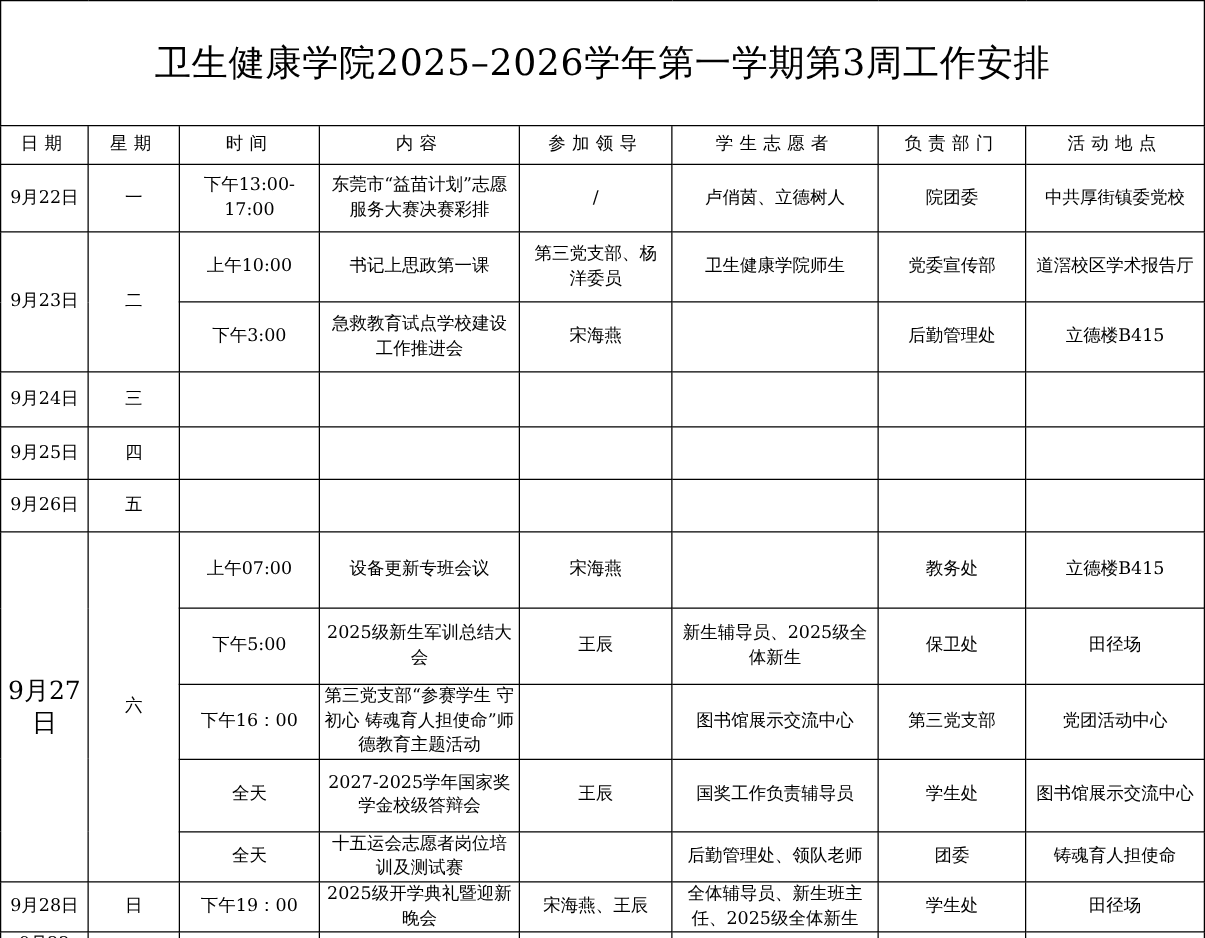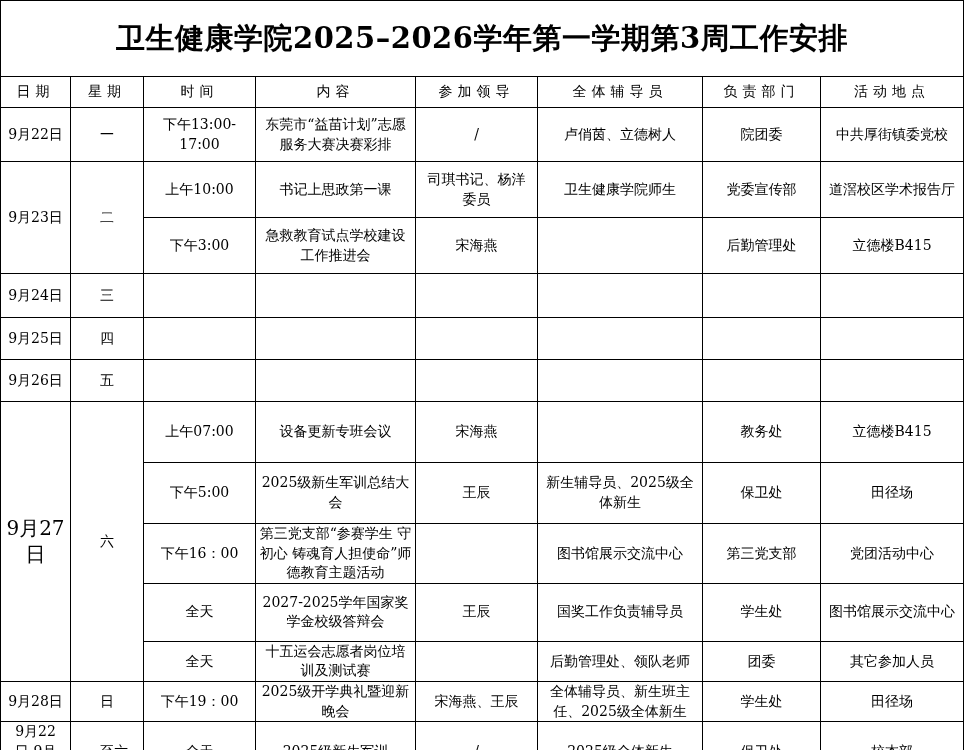--- a/index.html
+++ b/index.html
@@ -23,23 +23,23 @@
     padding: 0 3px;
     font-size: 14px;
     font-weight: normal;
     line-height: 1.4;
     word-break: normal;
     overflow-wrap: break-word;
   }
   td.title-cell {
     height: 75px;
     font-size: 29px;
-    font-weight: bold;
+    font-weight: normal;
     letter-spacing: 0.5px;
-    padding: 0;
+    padding: 12px;
   }
   tr.header-row th {
     height: 30px;
     letter-spacing: 5px;
     font-size: 14px;
     margin-top: 16px;
   }
   td.time-cell    { padding: 0 8px; }
   td.leaders-cell { padding: 0 8px; }
   td.participants-cell { padding: 0 6px; }
@@ -65,42 +65,42 @@
       <tr>
     <td colspan="8" class="title-cell">卫生健康学院2025–2026学年第一学期第3周工作安排</td>
   </tr>
 
   <tr class="header-row">
     <th>日期</th>
     <th>星期</th>
     <th>时间</th>
     <th>内容</th>
     <th>参加领导</th>
-    <th>全体辅导员</th>
+    <th>学生志愿者</th>
     <th>负责部门</th>
     <th>活动地点</th>
   </tr>
 
   <tr style="height:54px">
     <td class="date-cell">9月22日</td>
     <td class="weekday-cell">一</td>
     <td class="time-cell">下午13:00-17:00</td>
     <td class="content-cell">东莞市“益苗计划”志愿服务大赛决赛彩排</td>
     <td class="leaders-cell">/</td>
     <td class="participants-cell">卢俏茵、立德树人</td>
     <td class="department-cell">院团委</td>
     <td class="location-cell">中共厚街镇委党校</td>
   </tr>
 
   <tr style="height:56px">
     <td rowspan="2" class="date-cell">9月23日</td>
     <td rowspan="2" class="weekday-cell">二</td>
     <td class="time-cell">上午10:00</td>
     <td class="content-cell">书记上思政第一课</td>
-    <td class="leaders-cell">司琪书记、杨洋委员</td>
+    <td class="leaders-cell">第三党支部、杨洋委员</td>
     <td class="participants-cell">卫生健康学院师生</td>
     <td class="department-cell">党委宣传部</td>
     <td class="location-cell">道滘校区学术报告厅</td>
   </tr>
   <tr style="height:56px">
     <td class="time-cell">下午3:00</td>
     <td class="content-cell">急救教育试点学校建设工作推进会</td>
     <td class="leaders-cell">宋海燕</td>
     <td class="participants-cell"></td>
     <td class="department-cell">后勤管理处</td>
@@ -173,21 +173,21 @@
     <td class="participants-cell">国奖工作负责辅导员</td>
     <td class="department-cell">学生处</td>
     <td class="location-cell">图书馆展示交流中心</td>
   </tr>
   <tr style="height:39px">
     <td class="time-cell">全天</td>
     <td class="content-cell">十五运会志愿者岗位培训及测试赛</td>
     <td class="leaders-cell"></td>
     <td class="participants-cell">后勤管理处、领队老师</td>
     <td class="department-cell">团委</td>
-    <td class="location-cell">其它参加人员</td>
+    <td class="location-cell">铸魂育人担使命</td>
   </tr>
 
   <tr style="height:32px">
     <td class="date-cell">9月28日</td>
     <td class="weekday-cell">日</td>
     <td class="time-cell">下午19：00</td>
     <td class="content-cell">2025级开学典礼暨迎新晚会</td>
     <td class="leaders-cell">宋海燕、王辰</td>
     <td class="participants-cell">全体辅导员、新生班主任、2025级全体新生</td>
     <td class="department-cell">学生处</td>

